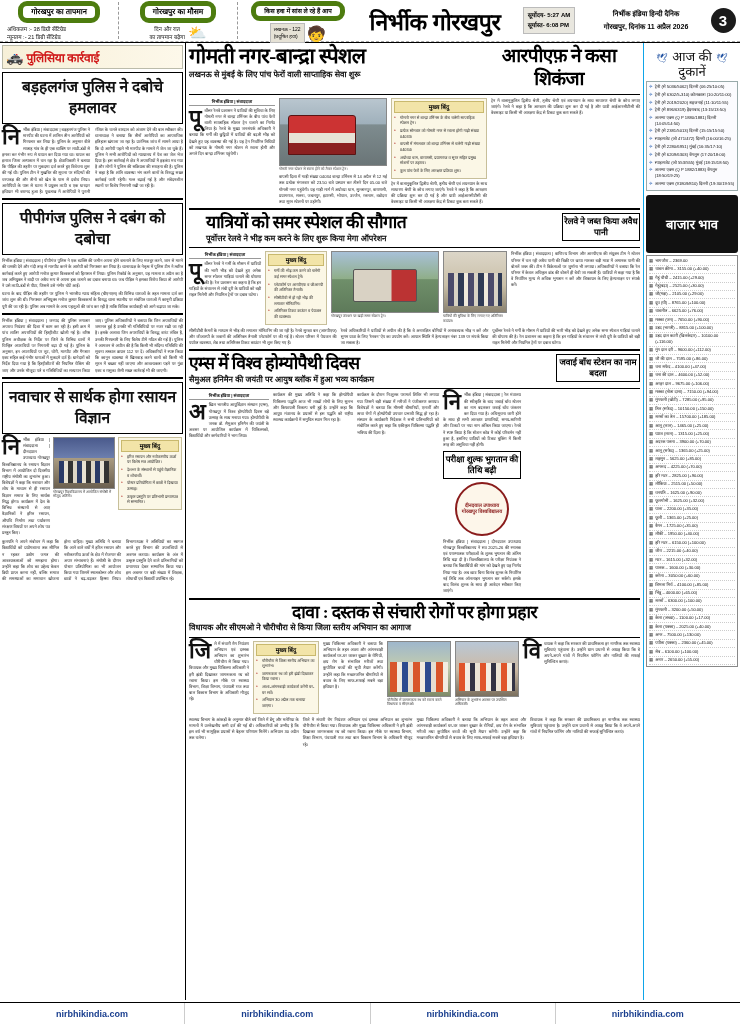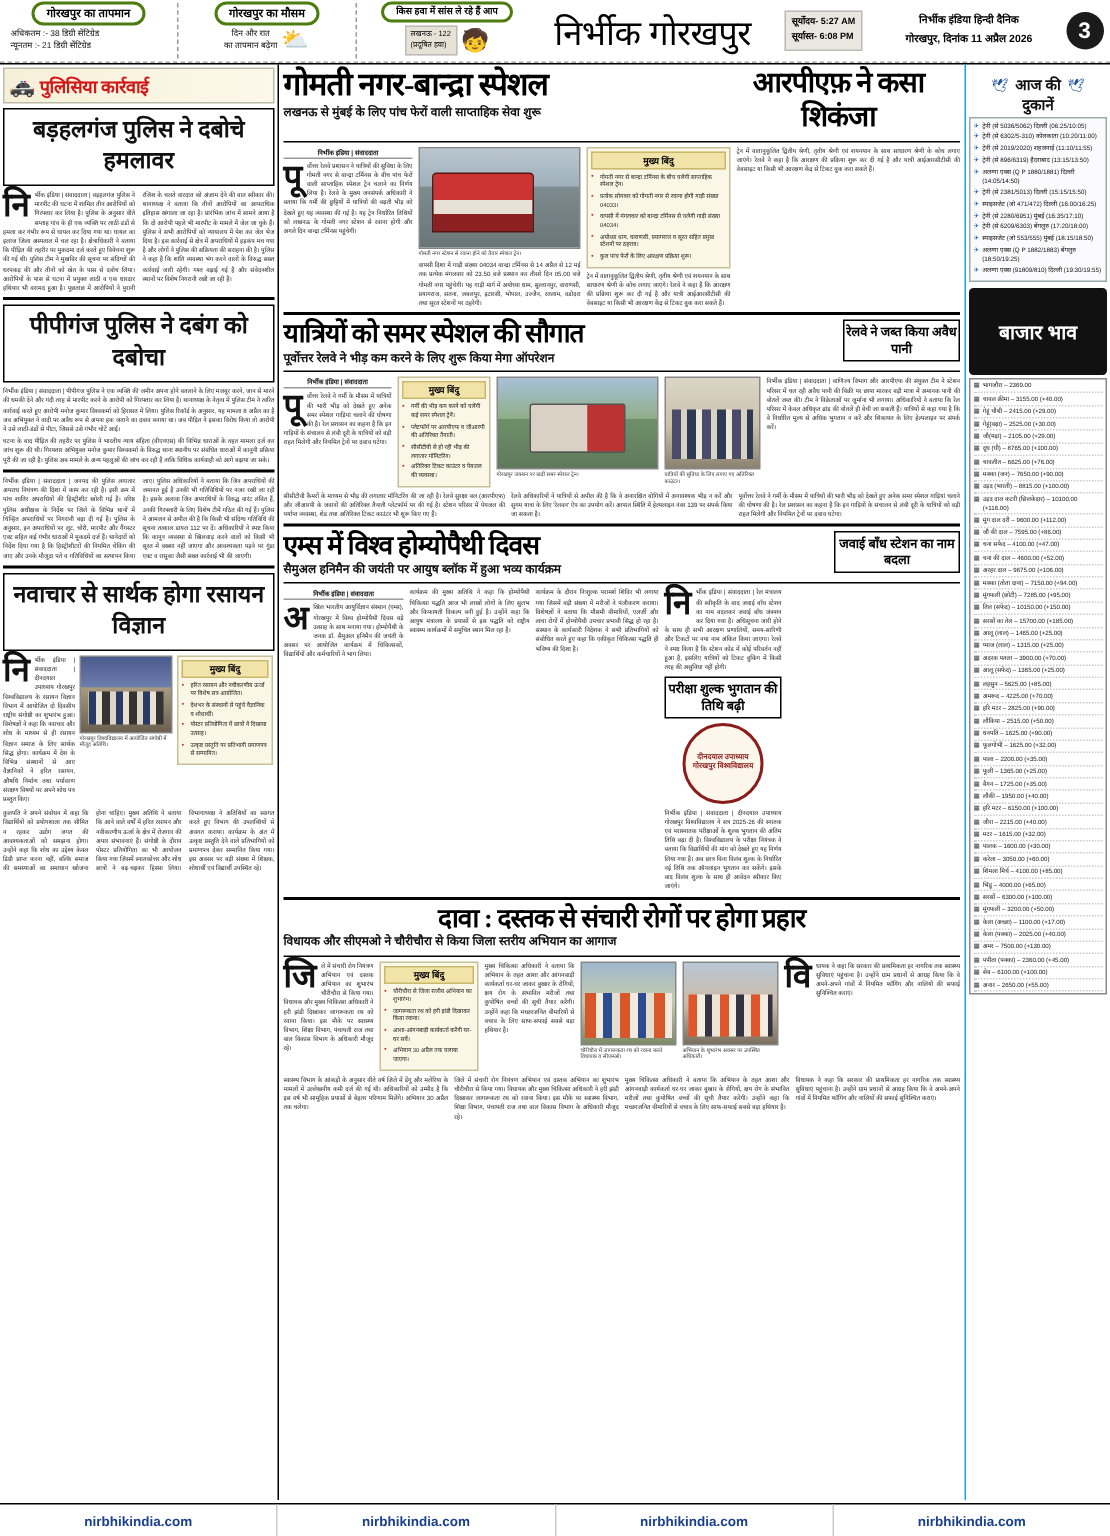--- a/index.html
+++ b/index.html
@@ -8,38 +8,38 @@
     background: #fff;
     font-family: "Liberation Sans", "DejaVu Sans", sans-serif;
     overflow: hidden;
   }
   .page { position: relative; width: 740px; height: 1024px; background:#fff; }
 
   
   .topstrip { display:flex; align-items:stretch; height:42px; border-bottom:1px dashed #aaa; }
   .ts-cell { position:relative; padding:1px 3px; display:flex; flex-direction:column; align-items:center; justify-content:flex-start; }
   .ts-pill {
-    border:2px solid #4d7c0f; border-radius:9px; font-size:7.5px; font-weight:bold;
+    border:5px solid #4d7c0f; border-radius:9px; font-size:7.5px; font-weight:bold;
     padding:1px 8px; background:#fff; white-space:nowrap; line-height:1.3;
   }
   .ts-body { font-size:5.6px; line-height:1.45; text-align:center; padding-top:2px; color:#111; }
   .ts-body .row { white-space:nowrap; }
   .ts-divider { width:0; border-left:1px dashed #999; margin:2px 0; }
 
   .cell-temp { width:118px; }
   .cell-temp .ts-body { text-align:left; width:100%; padding-left:4px;}
   .cell-weather { width:118px; }
   .cell-wind { width:120px; }
   .cell-mast { flex:1; display:flex; align-items:center; justify-content:center; }
   .cell-pan { width:88px; }
   .cell-sun { width:74px; }
   .cell-pub { width:120px; }
   .cell-num { width:34px; display:flex;align-items:center;justify-content:center;}
 
-  .masthead { font-size:23px; font-weight:normal; letter-spacing:-.4px; color:#000; white-space:nowrap; }
+  .masthead { font-size:23px; font-weight:bold; letter-spacing:-.4px; color:#000; white-space:nowrap; }
   .weather-icon { font-size:15px; line-height:1; margin-top:1px; }
   .kid-icon { font-size:15px; line-height:1; }
   .pan-box { border:1px solid #8e2a5e; font-size:3.6px; line-height:1.3; color:#7b2450; padding:2px; text-align:left; width:84px; height:24px; overflow:hidden; }
   .sun-box { background:#e9e7df; border:1px solid #bbb; font-size:6px; font-weight:bold; padding:3px 4px; line-height:1.6; white-space:nowrap;}
   .pub-lines { font-size:7px; font-weight:bold; text-align:center; line-height:1.8; }
   .pagecircle { width:25px;height:25px;border-radius:50%;background:#1b1b1b;color:#fff;font-size:15px;font-weight:bold;display:flex;align-items:center;justify-content:center; }
 
   
   .main { display:flex; height:958px; border-top:1px solid #000; }
   .colL  { width:186px; border-right:1px solid #000; padding:2px; }
@@ -128,21 +128,21 @@
 
   
   .kp { border:1px solid #c7bf9a; background:#fbf7e6; padding:2px; }
   .kp-h { background:#f2e4a8; border:1px solid #c9b96e; font-size:6px; font-weight:bold; text-align:center; padding:1px; margin-bottom:2px;}
   .kp ul { list-style:none; }
   .kp li { font-size:3.9px; line-height:1.45; padding-left:6px; position:relative; margin-bottom:2px; color:#1a1a1a;}
   .kp li::before{ content:"●"; position:absolute; left:0; top:0; font-size:3px; color:#b4322b;}
 
   
   .r-title-wrap { position:relative; text-align:center; padding:2px 0 1px; }
-  .r-title { font-family:"Liberation Serif",serif; font-weight:bold; font-size:10px; line-height:1.15; color:#111;}
+  .r-title { font-family:"Liberation Serif",serif; font-weight:normal; font-size:13px; line-height:1.15; color:#111;}
   .r-swoosh { color:#1d4fa0; font-size:9px; }
   .r-box { border:1px solid #9aa; background:#fbfbfe; padding:2px; }
   .r-list { list-style:none; }
   .r-list li { display:flex; gap:2px; font-size:4.2px; line-height:1.4; margin-bottom:1.5px; color:#111;}
   .r-ico { color:#2a62b5; font-size:4.5px; flex:0 0 auto; }
 
   .bb-head { background:#111; color:#fff; font-family:"Liberation Serif",serif; font-weight:bold; font-size:13px; text-align:center; padding:20px 0; border-radius:3px; margin:4px 0 2px;}
   .bb-box { border:1px solid #888; padding:1px 2px; }
   .bb-list { list-style:none; }
   .bb-list li { display:flex; gap:2px; font-size:4.1px; line-height:1.45; border-bottom:1px dotted #ccc; padding:.5px 0; color:#111;}
@@ -311,21 +311,21 @@
           </div>
           <div class="body-text" style="margin-top:2px;">ट्रेन में वातानुकूलित द्वितीय श्रेणी, तृतीय श्रेणी एवं शयनयान के साथ साधारण श्रेणी के कोच लगाए जाएंगे। रेलवे ने कहा है कि आरक्षण की प्रक्रिया शुरू कर दी गई है और यात्री आईआरसीटीसी की वेबसाइट या किसी भी आरक्षण केंद्र से टिकट बुक करा सकते हैं।</div>
         </div>
         <div style="flex:1;">
           <div class="body-text">ट्रेन में वातानुकूलित द्वितीय श्रेणी, तृतीय श्रेणी एवं शयनयान के साथ साधारण श्रेणी के कोच लगाए जाएंगे। रेलवे ने कहा है कि आरक्षण की प्रक्रिया शुरू कर दी गई है और यात्री आईआरसीटीसी की वेबसाइट या किसी भी आरक्षण केंद्र से टिकट बुक करा सकते हैं।</div>
         </div>
       </div>
 
       <div class="rule-thick"></div>
 
-      <div style="display:flex;gap:17px;align-items:flex-start;">
+      <div style="display:flex;gap:17px;align-items:flex-start;margin-left:17px;">
         <div style="flex:1;">
           <div class="mega mega-sm">यात्रियों को समर स्पेशल की सौगात</div>
           <div class="mega-sub">पूर्वोत्तर रेलवे ने भीड़ कम करने के लिए शुरू किया मेगा ऑपरेशन</div>
         </div>
         <div style="width:78px;">
           <div class="mini-head">रेलवे ने जब्त किया अवैध पानी</div>
         </div>
       </div>
 
       <div class="rule"></div>

